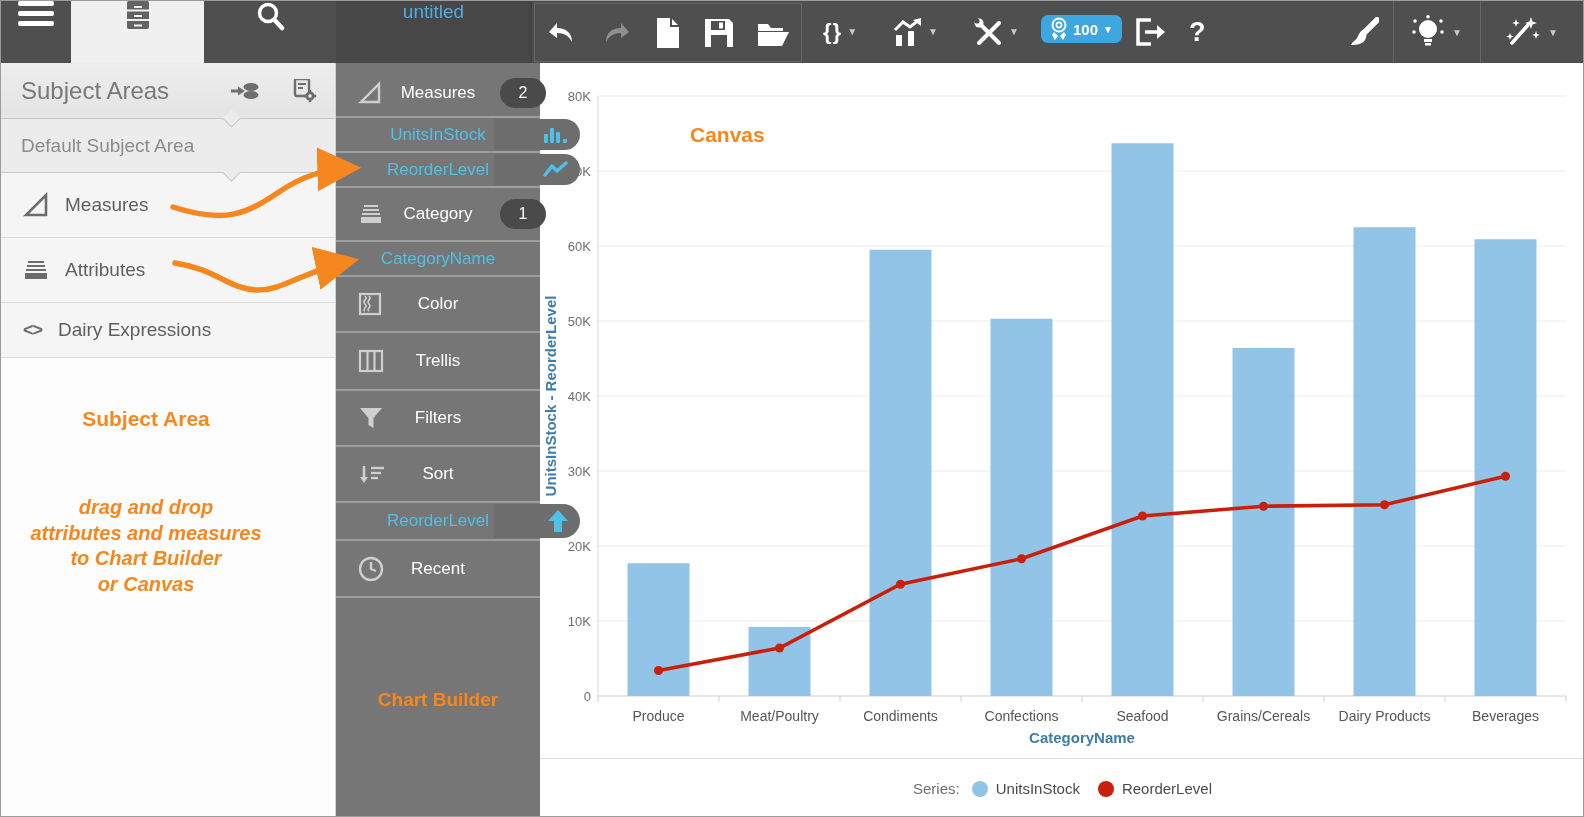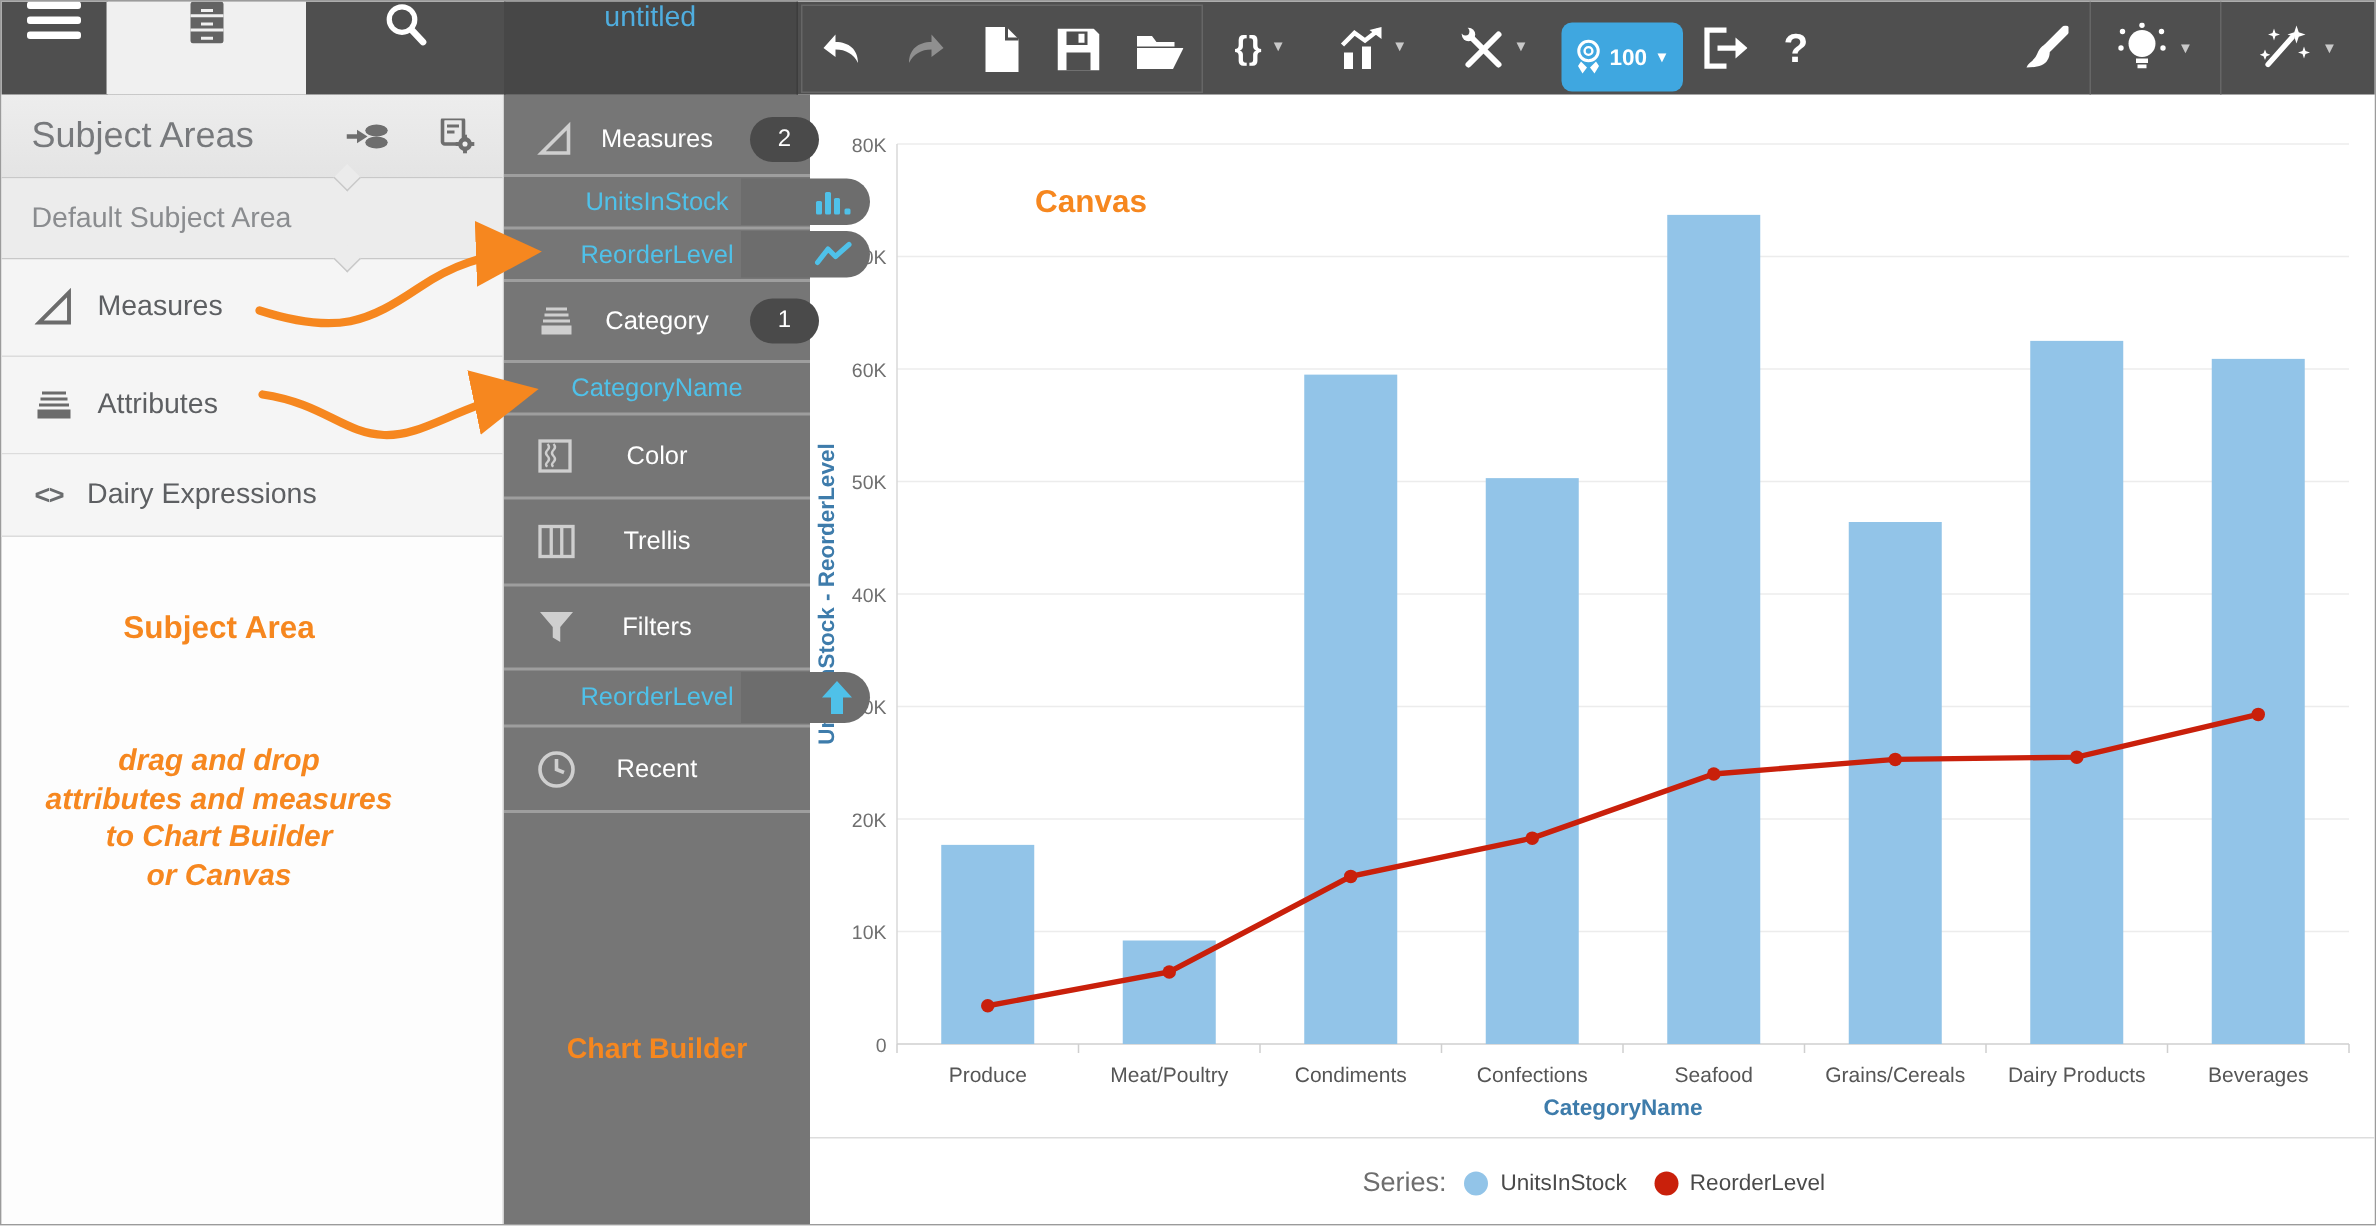--- a/index.html
+++ b/index.html
@@ -13,21 +13,21 @@
   #seg-tab{left:70px;width:133px;background:#f0f0f0;}
   #seg-search{left:203px;width:132px;border-right:1px solid #3d3d3d;}
   #seg-title{left:335px;width:195px;background:#474747;border-right:1px solid #3d3d3d;}
   #seg-title span{color:#4fadde;font-size:19px;}
   .grp{position:absolute;top:2px;height:57px;display:flex;align-items:center;}
   #grp-file{left:533px;width:266px;border:1px solid #666;justify-content:space-around;}
   #grp-tools{left:804px;width:232px;justify-content:space-around;}
   .tbtn{background:none;border:none;padding:0 6px;display:flex;align-items:center;gap:5px;cursor:pointer;height:100%;}
   .caret{color:#c9c9c9;font-size:10px;}
   .braces{color:#fff;font-size:22px;font-weight:bold;letter-spacing:1px;}
-  #quality-btn{position:absolute;left:1040px;top:14px;height:46px;padding:0 9px;background:#3fa7e0;
+  #quality-btn{position:absolute;left:1040px;top:14px;height:28px;padding:0 9px;background:#3fa7e0;
      border:none;border-radius:7px;display:flex;align-items:center;gap:5px;color:#fff;cursor:pointer;}
   #quality-btn .qv{font-size:15px;font-weight:bold;}
   #quality-btn .caret{color:#fff;}
   #btn-export{position:absolute;left:1128px;top:0;height:62px;}
   #btn-help{position:absolute;left:1182px;top:0;height:62px;color:#fff;font-size:27px;font-weight:bold;}
   #btn-brush{position:absolute;left:1342px;top:0;height:62px;}
   #grp-bulb{left:1392px;top:0;height:62px;width:86px;border-left:1px solid #666;border-right:1px solid #666;
      position:absolute;display:flex;align-items:center;justify-content:center;gap:6px;cursor:pointer;}
   #grp-wand{left:1478px;top:0;height:62px;width:106px;position:absolute;display:flex;align-items:center;justify-content:center;gap:6px;cursor:pointer;}
   
@@ -68,21 +68,21 @@
   #r-sort{height:56px}#r-sortfld{height:38px}#r-recent{height:57px}
   #builder-caption{position:absolute;top:626px;left:0;width:100%;text-align:center;
      color:#f6871f;font-size:19px;font-weight:bold;}
   
   #canvas{position:absolute;left:539px;top:62px;width:1045px;height:755px;background:#fff;z-index:1;}
   #canvas-label{position:absolute;left:150px;top:60px;color:#f6871f;font-size:21px;font-weight:bold;}
   #chart-svg{position:absolute;left:0;top:0;}
   #chart-svg text{font-family:"Liberation Sans","DejaVu Sans",sans-serif;}
   #legend{position:absolute;left:0;top:695px;width:100%;height:60px;border-top:1px solid #ddd;
      display:flex;align-items:center;justify-content:center;gap:12px;box-sizing:border-box;}
-  #legend .lg-label{color:#6e6e6e;font-size:18px;}
+  #legend .lg-label{color:#6e6e6e;font-size:15px;}
   .lg-item{display:flex;align-items:center;gap:8px;cursor:pointer;}
   .lg-dot{width:16px;height:16px;border-radius:50%;}
   .lg-name{color:#4a4a4a;font-size:15px;}
   
   #overlay{position:absolute;left:0;top:0;z-index:60;pointer-events:none;}
 </style>
 </head>
 <body>
 
 <div id="app">
@@ -342,20 +342,30 @@
         <line x1="9.5" y1="2" x2="9.5" y2="22" stroke="#cfcfcf" stroke-width="2.2"></line>
         <line x1="16.5" y1="2" x2="16.5" y2="22" stroke="#cfcfcf" stroke-width="2.2"></line>
       </svg>
       <span class="hd-label">Trellis</span>
     </div>
     <div class="brow" id="r-filters">
       <svg class="bic" width="26" height="24">
         <polygon points="2,2 24,2 15.5,12 15.5,22 10.5,19 10.5,12" fill="#cfcfcf"></polygon>
       </svg>
       <span class="hd-label">Filters</span>
+    </div>
+    <div class="brow" id="r-sort">
+      <svg class="bic" width="28" height="24">
+        <line x1="6" y1="4" x2="6" y2="18" stroke="#cfcfcf" stroke-width="2.6"></line>
+        <polygon points="2,15 6,21 10,15" fill="#cfcfcf"></polygon>
+        <line x1="13" y1="6" x2="26" y2="6" stroke="#cfcfcf" stroke-width="2.4"></line>
+        <line x1="13" y1="11" x2="23" y2="11" stroke="#cfcfcf" stroke-width="2.4"></line>
+        <line x1="13" y1="16" x2="20" y2="16" stroke="#cfcfcf" stroke-width="2.4"></line>
+      </svg>
+      <span class="hd-label">Sort</span>
     </div>
     <div class="brow" id="r-sortfld">
       <span class="fld-label">ReorderLevel</span>
       <span class="pill">
         <svg width="22" height="24">
           <polygon points="11,1 21,12 15,12 15,23 7,23 7,12 1,12" fill="#4fc1e9"></polygon>
         </svg>
       </span>
     </div>
     <div class="brow" id="r-recent">

